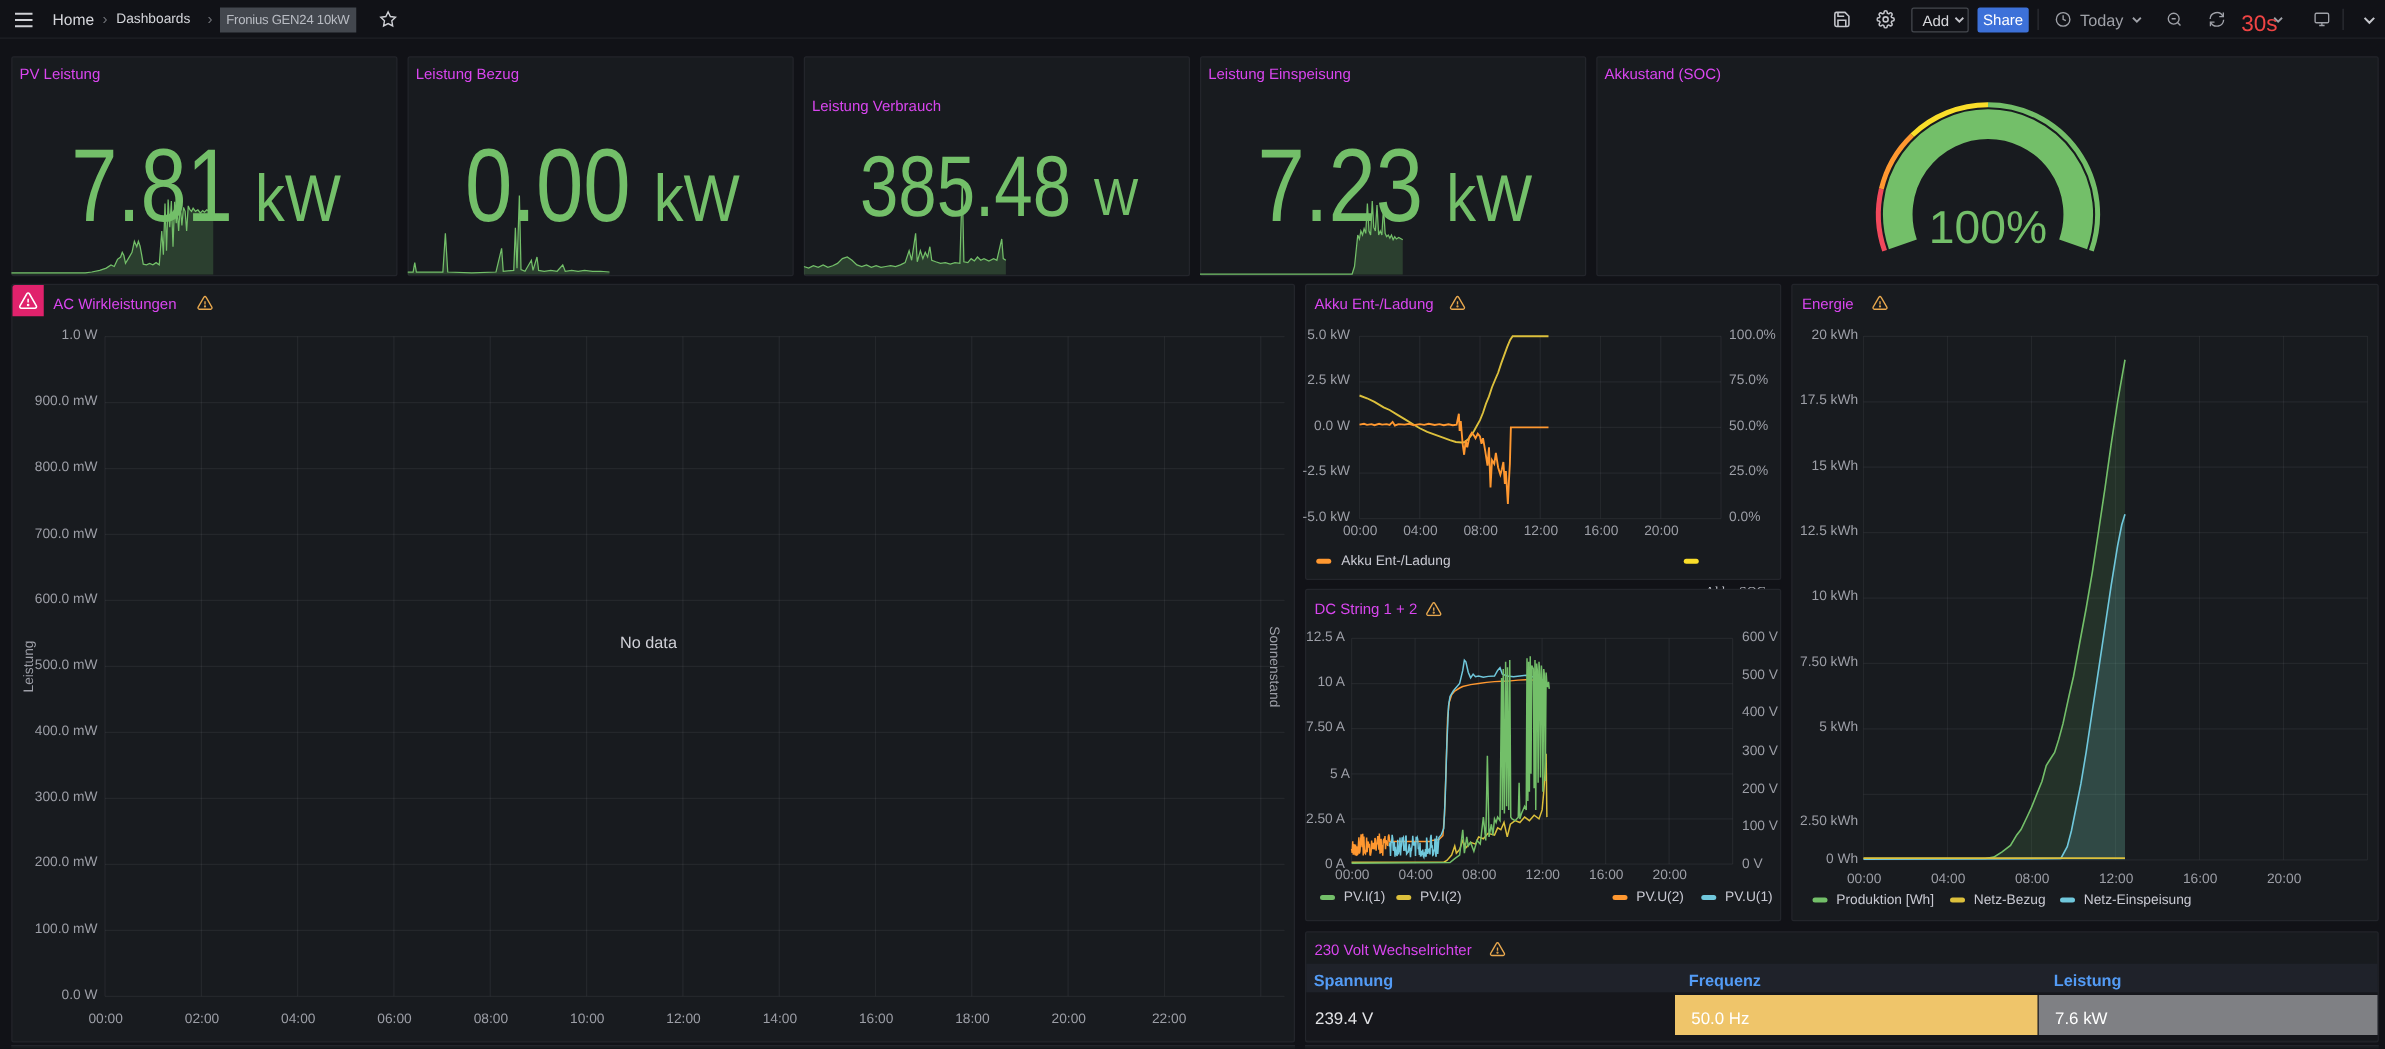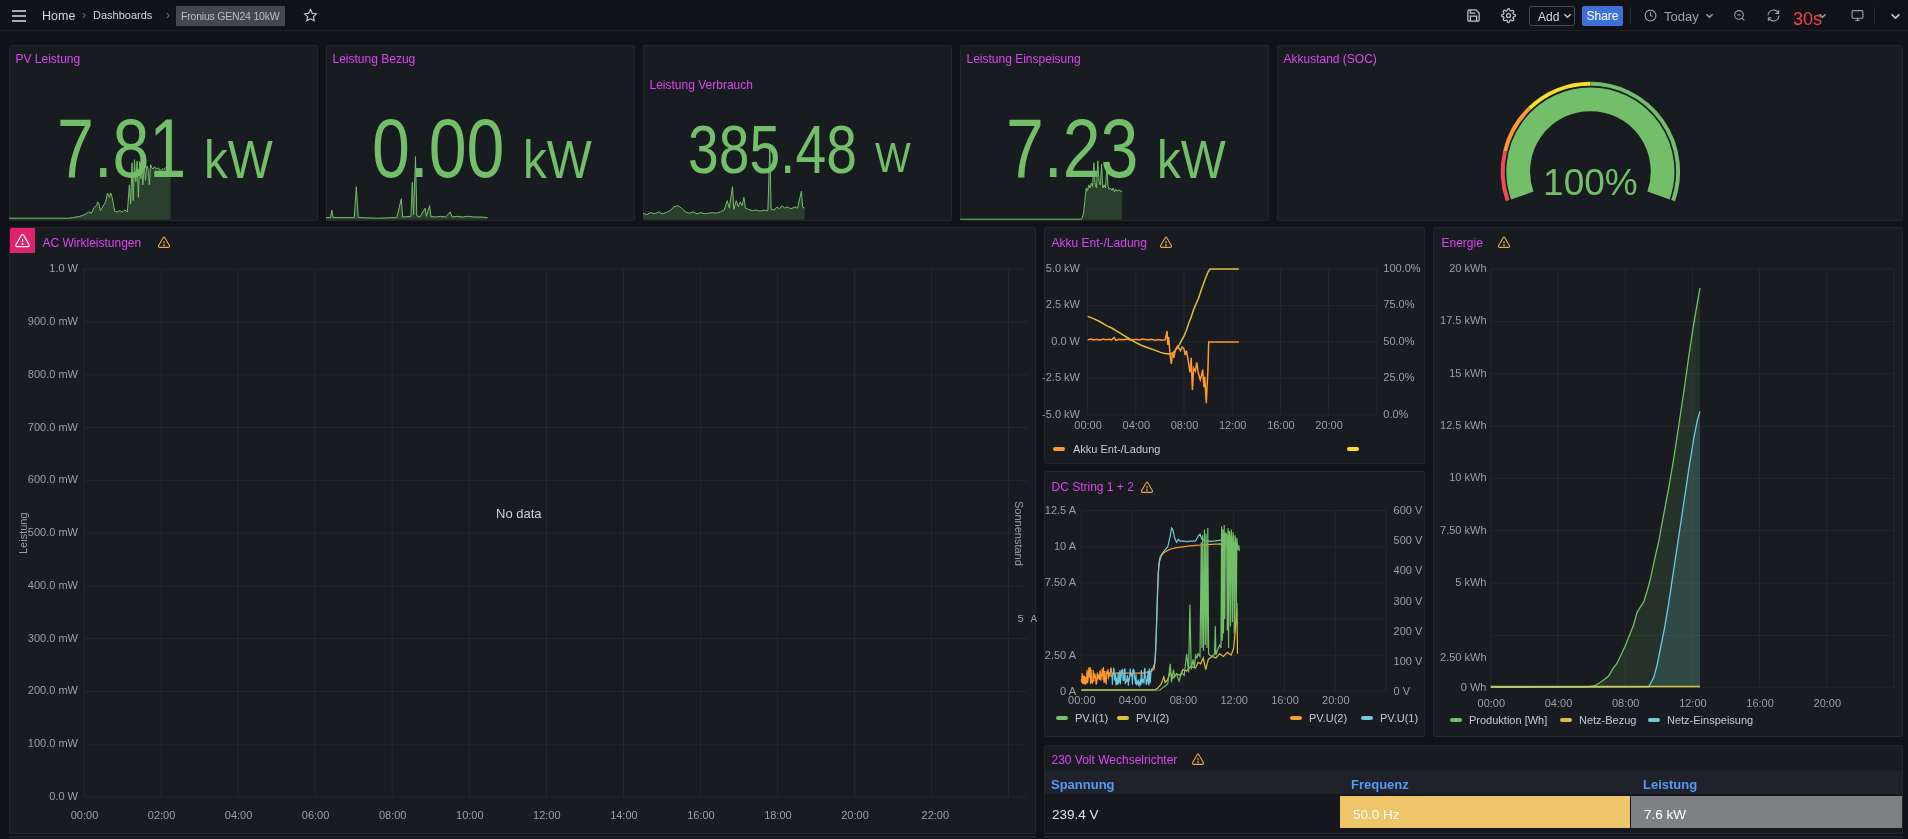--- a/index.html
+++ b/index.html
@@ -247,21 +247,21 @@
     <line x1="1334.8" y1="510.7" x2="1334.8" y2="691.2" stroke="rgba(204,204,220,0.066)"></line>
     <line x1="1385.6" y1="510.7" x2="1385.6" y2="691.2" stroke="rgba(204,204,220,0.066)"></line>
     <polyline points="1080.8,679.1 1081.2,682.4 1081.7,673.0 1082.1,683.8 1082.6,675.2 1083.0,678.4 1083.5,684.1 1083.9,675.7 1084.4,684.5 1084.8,677.1 1085.2,683.9 1085.7,683.5 1086.1,677.3 1086.6,669.8 1087.0,682.9 1087.5,681.0 1087.9,673.5 1088.4,667.5 1088.8,674.4 1089.2,677.8 1089.7,667.0 1090.1,684.3 1090.6,669.2 1091.0,679.8 1091.5,682.5 1091.9,683.0 1092.4,679.4 1092.8,670.0 1093.2,681.8 1093.7,674.3 1094.1,673.3 1094.6,678.2 1095.0,675.0 1095.5,684.0 1095.9,684.1 1096.4,681.3 1096.8,672.5 1097.2,677.2 1097.7,679.3 1098.1,674.3 1098.6,676.7 1099.0,679.6 1099.5,670.4 1099.9,672.1 1100.4,680.6 1100.8,674.5 1101.2,675.4 1101.7,668.9 1102.1,671.6 1102.6,679.8 1103.0,666.9 1103.5,683.0 1103.9,677.4 1104.4,671.1 1104.8,682.3 1105.2,676.1 1105.7,684.5 1106.1,672.7 1106.6,670.9 1107.0,674.5 1107.5,668.9 1107.9,679.3 1108.4,672.2 1108.8,674.1 1109.2,674.4 1109.7,676.7 1110.1,669.5 1110.6,667.6 1111.3,673.2 1144.3,673.2 1144.3,672.5 1150.6,671.6 1153.8,668.6 1155.1,652.1 1156.4,613.0 1157.6,573.9 1158.9,561.8 1160.8,555.8 1163.3,552.8 1167.2,550.4 1169.7,549.2 1176.0,547.7 1182.4,546.8 1188.8,545.9 1195.1,545.3 1201.4,545.0 1207.8,544.7 1214.1,544.1 1220.5,543.8 1226.8,544.1 1233.2,544.7 1237.0,545.9" fill="none" stroke="#ff9830" stroke-width="1.2"></polyline>
     <polyline points="1111.0,677.2 1111.5,673.8 1111.9,684.7 1112.4,673.1 1112.8,674.1 1113.2,667.9 1113.7,670.9 1114.1,680.6 1114.6,678.8 1115.0,673.7 1115.5,685.4 1115.9,677.5 1116.4,682.8 1116.8,683.7 1117.2,684.7 1117.7,671.9 1118.1,683.5 1118.6,681.3 1119.0,678.7 1119.5,670.1 1119.9,684.3 1120.4,677.7 1120.8,675.9 1121.2,669.8 1121.7,671.0 1122.1,670.2 1122.6,680.8 1123.0,678.3 1123.5,679.3 1123.9,669.8 1124.4,668.5 1124.8,683.1 1125.2,682.6 1125.7,681.6 1126.1,681.6 1126.6,677.0 1127.0,675.2 1127.5,681.0 1127.9,685.7 1128.4,678.2 1128.8,679.1 1129.3,675.6 1129.7,668.6 1130.1,673.3 1130.6,676.5 1131.0,674.6 1131.5,673.6 1131.9,684.8 1132.4,669.5 1132.8,671.7 1133.3,670.0 1133.7,671.4 1134.1,678.7 1134.6,678.6 1135.0,683.9 1135.5,674.3 1135.9,684.7 1136.4,684.6 1136.8,682.0 1137.3,682.9 1137.7,679.6 1138.1,684.8 1138.6,685.8 1139.0,683.1 1139.5,684.0 1139.9,679.2 1140.4,685.3 1140.8,670.0 1141.3,674.7 1141.7,683.1 1142.1,681.2 1142.6,679.5 1143.0,679.2 1143.5,683.6 1143.9,670.5 1144.4,667.9 1144.8,677.4 1145.3,677.1 1145.7,684.2 1146.1,683.9 1146.6,679.6 1147.0,681.0 1147.5,670.8 1147.9,682.9 1148.4,685.4 1148.8,668.6 1149.3,676.2 1149.7,683.1 1150.6,670.1 1152.6,667.7 1154.5,662.6 1155.7,637.1 1157.0,594.9 1158.3,564.9 1159.5,557.3 1162.1,552.8 1164.6,549.8 1167.2,546.8 1169.7,536.3 1171.0,528.1 1172.2,529.4 1174.1,537.8 1176.0,542.3 1178.0,539.3 1179.9,541.4 1182.4,540.8 1186.2,541.7 1190.0,541.1 1195.1,540.8 1197.6,536.3 1199.5,534.2 1201.4,539.3 1205.3,540.8 1210.3,541.4 1215.4,540.8 1220.5,540.2 1225.6,541.4 1230.7,542.9 1233.2,543.8 1235.7,546.2 1237.0,548.9" fill="none" stroke="#70c8dc" stroke-width="1.2"></polyline>
     <polyline points="1080.8,689.8 1154.5,689.8 1157.0,688.3 1160.8,684.0 1163.3,676.8 1164.6,682.5 1167.2,679.6 1169.7,672.4 1172.2,678.2 1176.0,673.9 1179.9,675.3 1182.4,669.5 1186.2,671.0 1190.0,666.7 1195.1,668.1 1197.6,662.3 1200.2,663.8 1202.7,658.0 1205.3,669.5 1207.8,659.4 1211.6,656.5 1215.4,658.0 1219.2,653.7 1223.0,656.5 1226.8,652.2 1230.7,655.1 1233.2,647.9 1234.5,633.4 1235.7,616.1 1236.4,603.1 1237.0,653.7" fill="none" stroke="#dcc03c" stroke-width="1.2"></polyline>
     <polyline points="1080.8,690.5 1159.5,690.0 1163.3,686.9 1167.2,684.0 1169.7,663.8 1171.0,682.5 1172.9,669.5 1174.1,676.8 1176.0,673.9 1178.6,681.1 1181.1,672.4 1183.7,675.3 1186.2,653.7 1188.1,672.4 1189.4,604.6 1190.7,669.5 1192.6,659.4 1193.8,668.1 1195.1,655.1 1196.4,658.0 1197.6,653.7 1199.5,656.5 1200.8,542.5 1201.4,647.9 1202.1,535.2 1203.0,650.8 1204.0,529.5 1204.8,645.0 1205.5,533.8 1206.5,647.9 1207.3,528.0 1208.1,653.7 1209.1,655.1 1211.6,656.5 1214.1,653.7 1214.8,626.2 1215.4,655.1 1216.7,650.8 1219.2,645.0 1220.5,647.9 1221.1,526.6 1221.8,640.7 1222.4,529.5 1223.0,633.4 1223.7,525.1 1224.3,619.0 1224.9,532.4 1226.2,535.2 1226.8,630.6 1227.5,528.0 1228.1,647.9 1228.8,530.9 1229.4,536.7 1230.0,626.2 1230.7,529.5 1231.3,539.6 1231.9,621.9 1232.6,532.4 1233.2,543.9 1233.8,633.4 1234.5,535.2 1235.1,541.0 1235.7,624.8 1236.4,538.1 1237.0,546.8 1237.6,549.7 1238.3,545.4 1238.9,551.1" fill="none" stroke="#73bf69" stroke-width="1.2"></polyline>
   </svg>
 <div class="lblr" style="left:1031px;top:504.2px;width:45px;">12.5 A</div>
 <div class="lblr" style="left:1031px;top:540.3px;width:45px;">10 A</div>
 <div class="lblr" style="left:1031px;top:576.4px;width:45px;">7.50 A</div>
-<div class="lblr" style="left:992px;top:612.5px;width:45px;font-family:Liberation Mono, monospace;">5 A</div>
+<div class="lblr" style="left:1035px;top:612.5px;width:45px;">5 A</div>
 <div class="lblr" style="left:1031px;top:648.6px;width:45px;">2.50 A</div>
 <div class="lblr" style="left:1031px;top:684.7px;width:45px;">0 A</div>
 <div class="lbl" style="left:1393.6px;top:504.2px;">600 V</div>
 <div class="lbl" style="left:1393.6px;top:534.3px;">500 V</div>
 <div class="lbl" style="left:1393.6px;top:564.4px;">400 V</div>
 <div class="lbl" style="left:1393.6px;top:594.5px;">300 V</div>
 <div class="lbl" style="left:1393.6px;top:624.5px;">200 V</div>
 <div class="lbl" style="left:1393.6px;top:654.6px;">100 V</div>
 <div class="lbl" style="left:1393.6px;top:684.7px;">0 V</div>
 <div class="lbl" style="left:1064.8px;top:694px;width:34px;text-align:center;">00:00</div>

